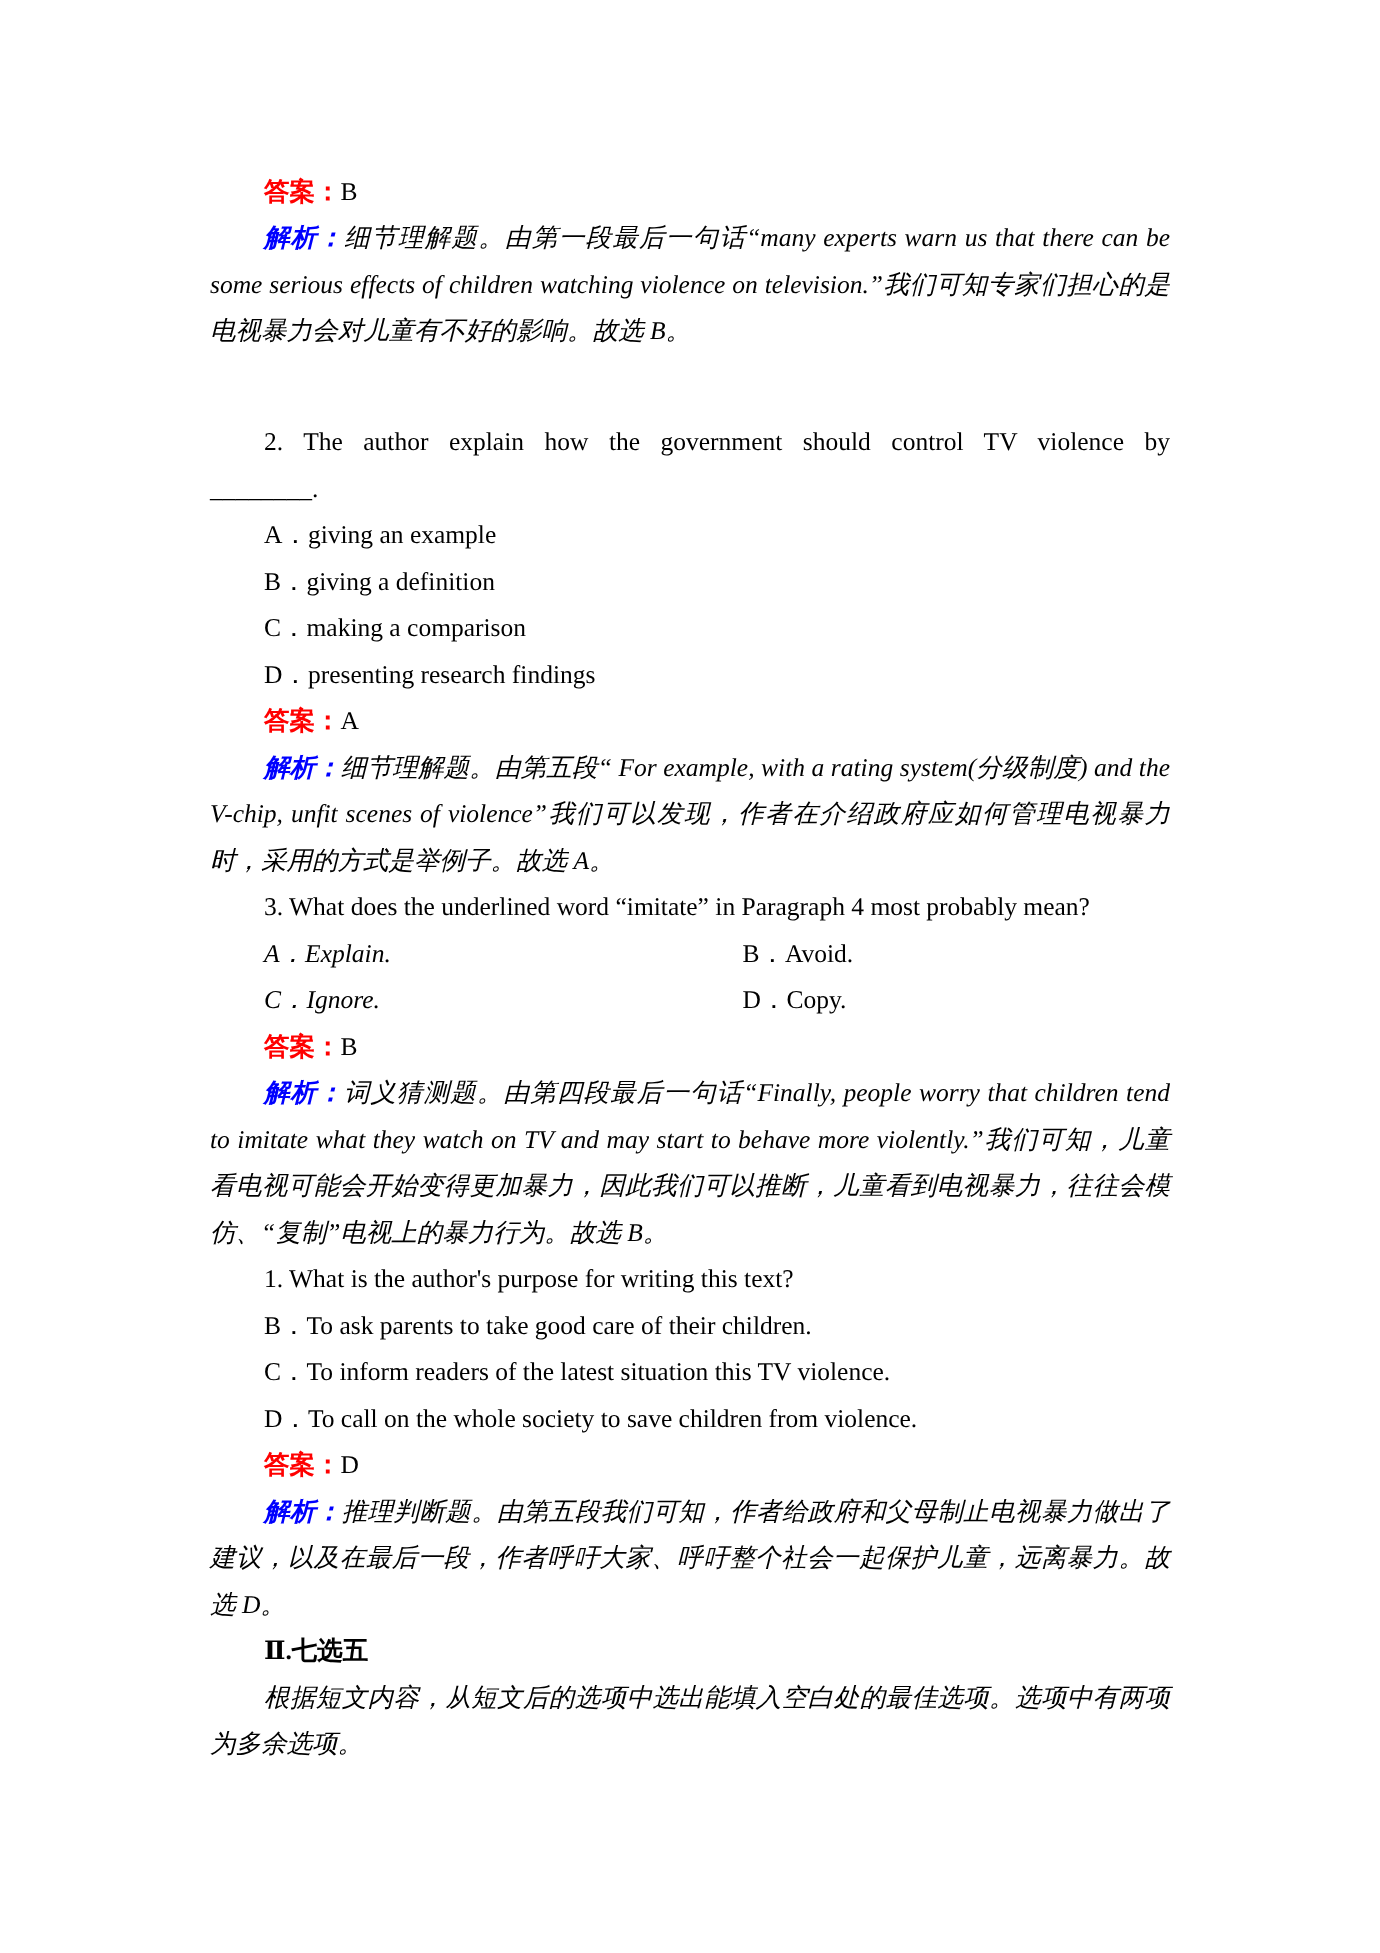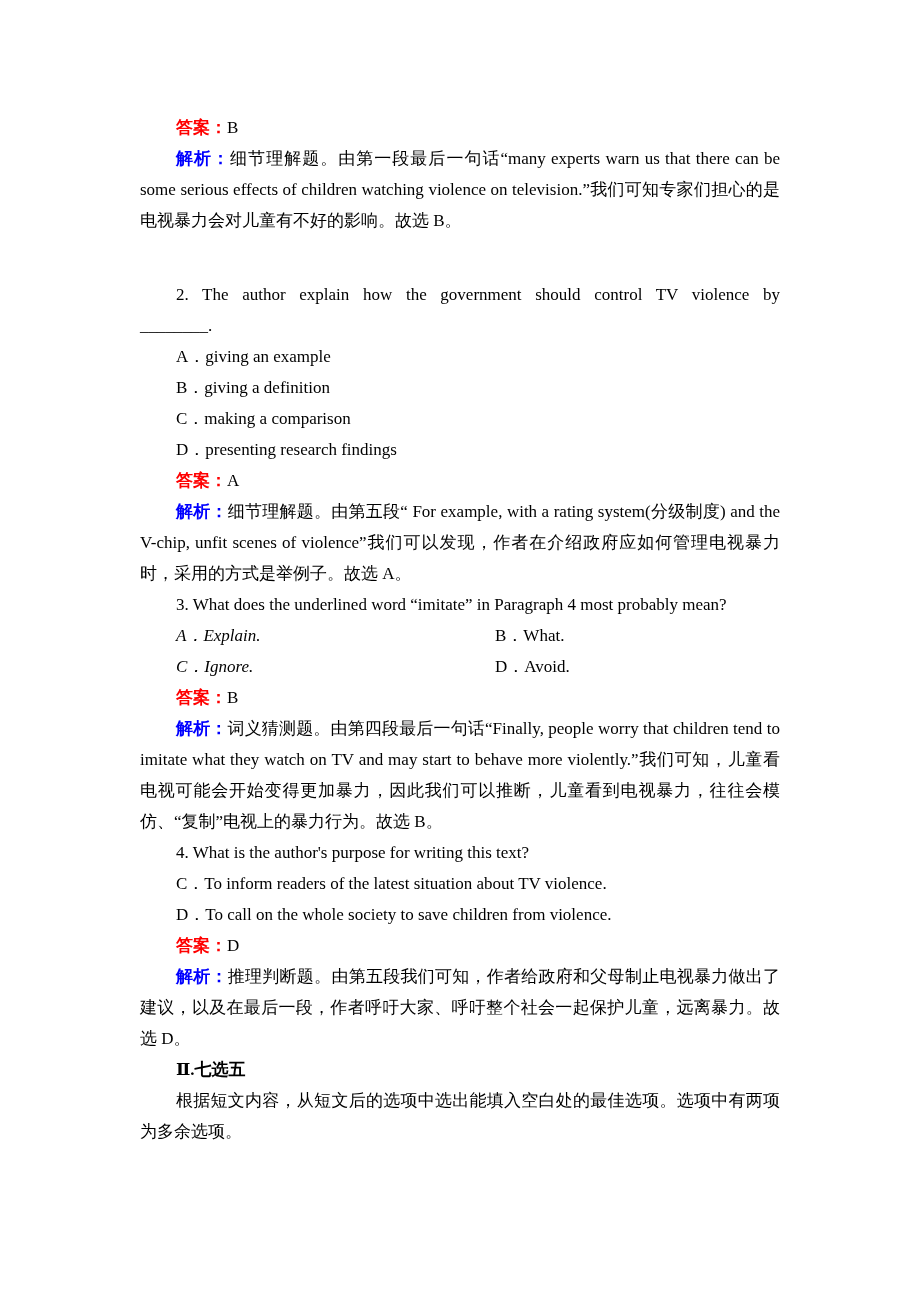--- a/index.html
+++ b/index.html
@@ -22,20 +22,21 @@
     top: 112px;
     width: 640px;
     line-height: 31px;
   }
   .para {
     margin: 0;
     text-indent: 36px;
   }
   .justify {
     text-align: justify;
+    font-style: italic;
   }
   .label {
     font-weight: bold;
   }
   .answer-label {
     color: var(--answer_label, #ff0000);
   }
   .analysis-label {
     color: var(--analysis_label, #0000ff);
   }
@@ -90,37 +91,38 @@
     <span class="label answer-label">答案：</span><span>A</span>
   </p>
 
   <p class="para justify">
     <span class="label analysis-label">解析：</span><span>细节理解题。由第五段“ For example, with a rating system(分级制度) and the V-chip, unfit scenes of violence”我们可以发现，作者在介绍政府应如何管理电视暴力时，采用的方式是举例子。故选 A。</span>
   </p>
 
   <p class="para">3. What does the underlined word “imitate” in Paragraph 4 most probably mean?</p>
 
   <p class="para cols">
-    <span class="c1">A．Explain.</span><span class="c2">B．What.</span>
+    <span class="c1">A．Explain.</span><span class="c2">B．Avoid.</span>
   </p>
   <p class="para cols">
-    <span class="c1">C．Ignore.</span><span class="c2">D．Avoid.</span>
+    <span class="c1">C．Ignore.</span><span class="c2">D．Copy.</span>
   </p>
 
   <p class="para">
     <span class="label answer-label">答案：</span><span>B</span>
   </p>
 
   <p class="para justify">
     <span class="label analysis-label">解析：</span><span>词义猜测题。由第四段最后一句话“Finally, people worry that children tend to imitate what they watch on TV and may start to behave more violently.”我们可知，儿童看电视可能会开始变得更加暴力，因此我们可以推断，儿童看到电视暴力，往往会模仿、“复制”电视上的暴力行为。故选 B。</span>
   </p>
 
-  <p class="para">4. What is the author's purpose for writing this text?</p>
+  <p class="para">1. What is the author's purpose for writing this text?</p>
 
-  <p class="para">C．To inform readers of the latest situation about TV violence.</p>
+  <p class="para">B．To ask parents to take good care of their children.</p>
+  <p class="para">C．To inform readers of the latest situation this TV violence.</p>
   <p class="para">D．To call on the whole society to save children from violence.</p>
 
   <p class="para">
     <span class="label answer-label">答案：</span><span>D</span>
   </p>
 
   <p class="para justify">
     <span class="label analysis-label">解析：</span><span>推理判断题。由第五段我们可知，作者给政府和父母制止电视暴力做出了建议，以及在最后一段，作者呼吁大家、呼吁整个社会一起保护儿童，远离暴力。故选 D。</span>
   </p>
 

